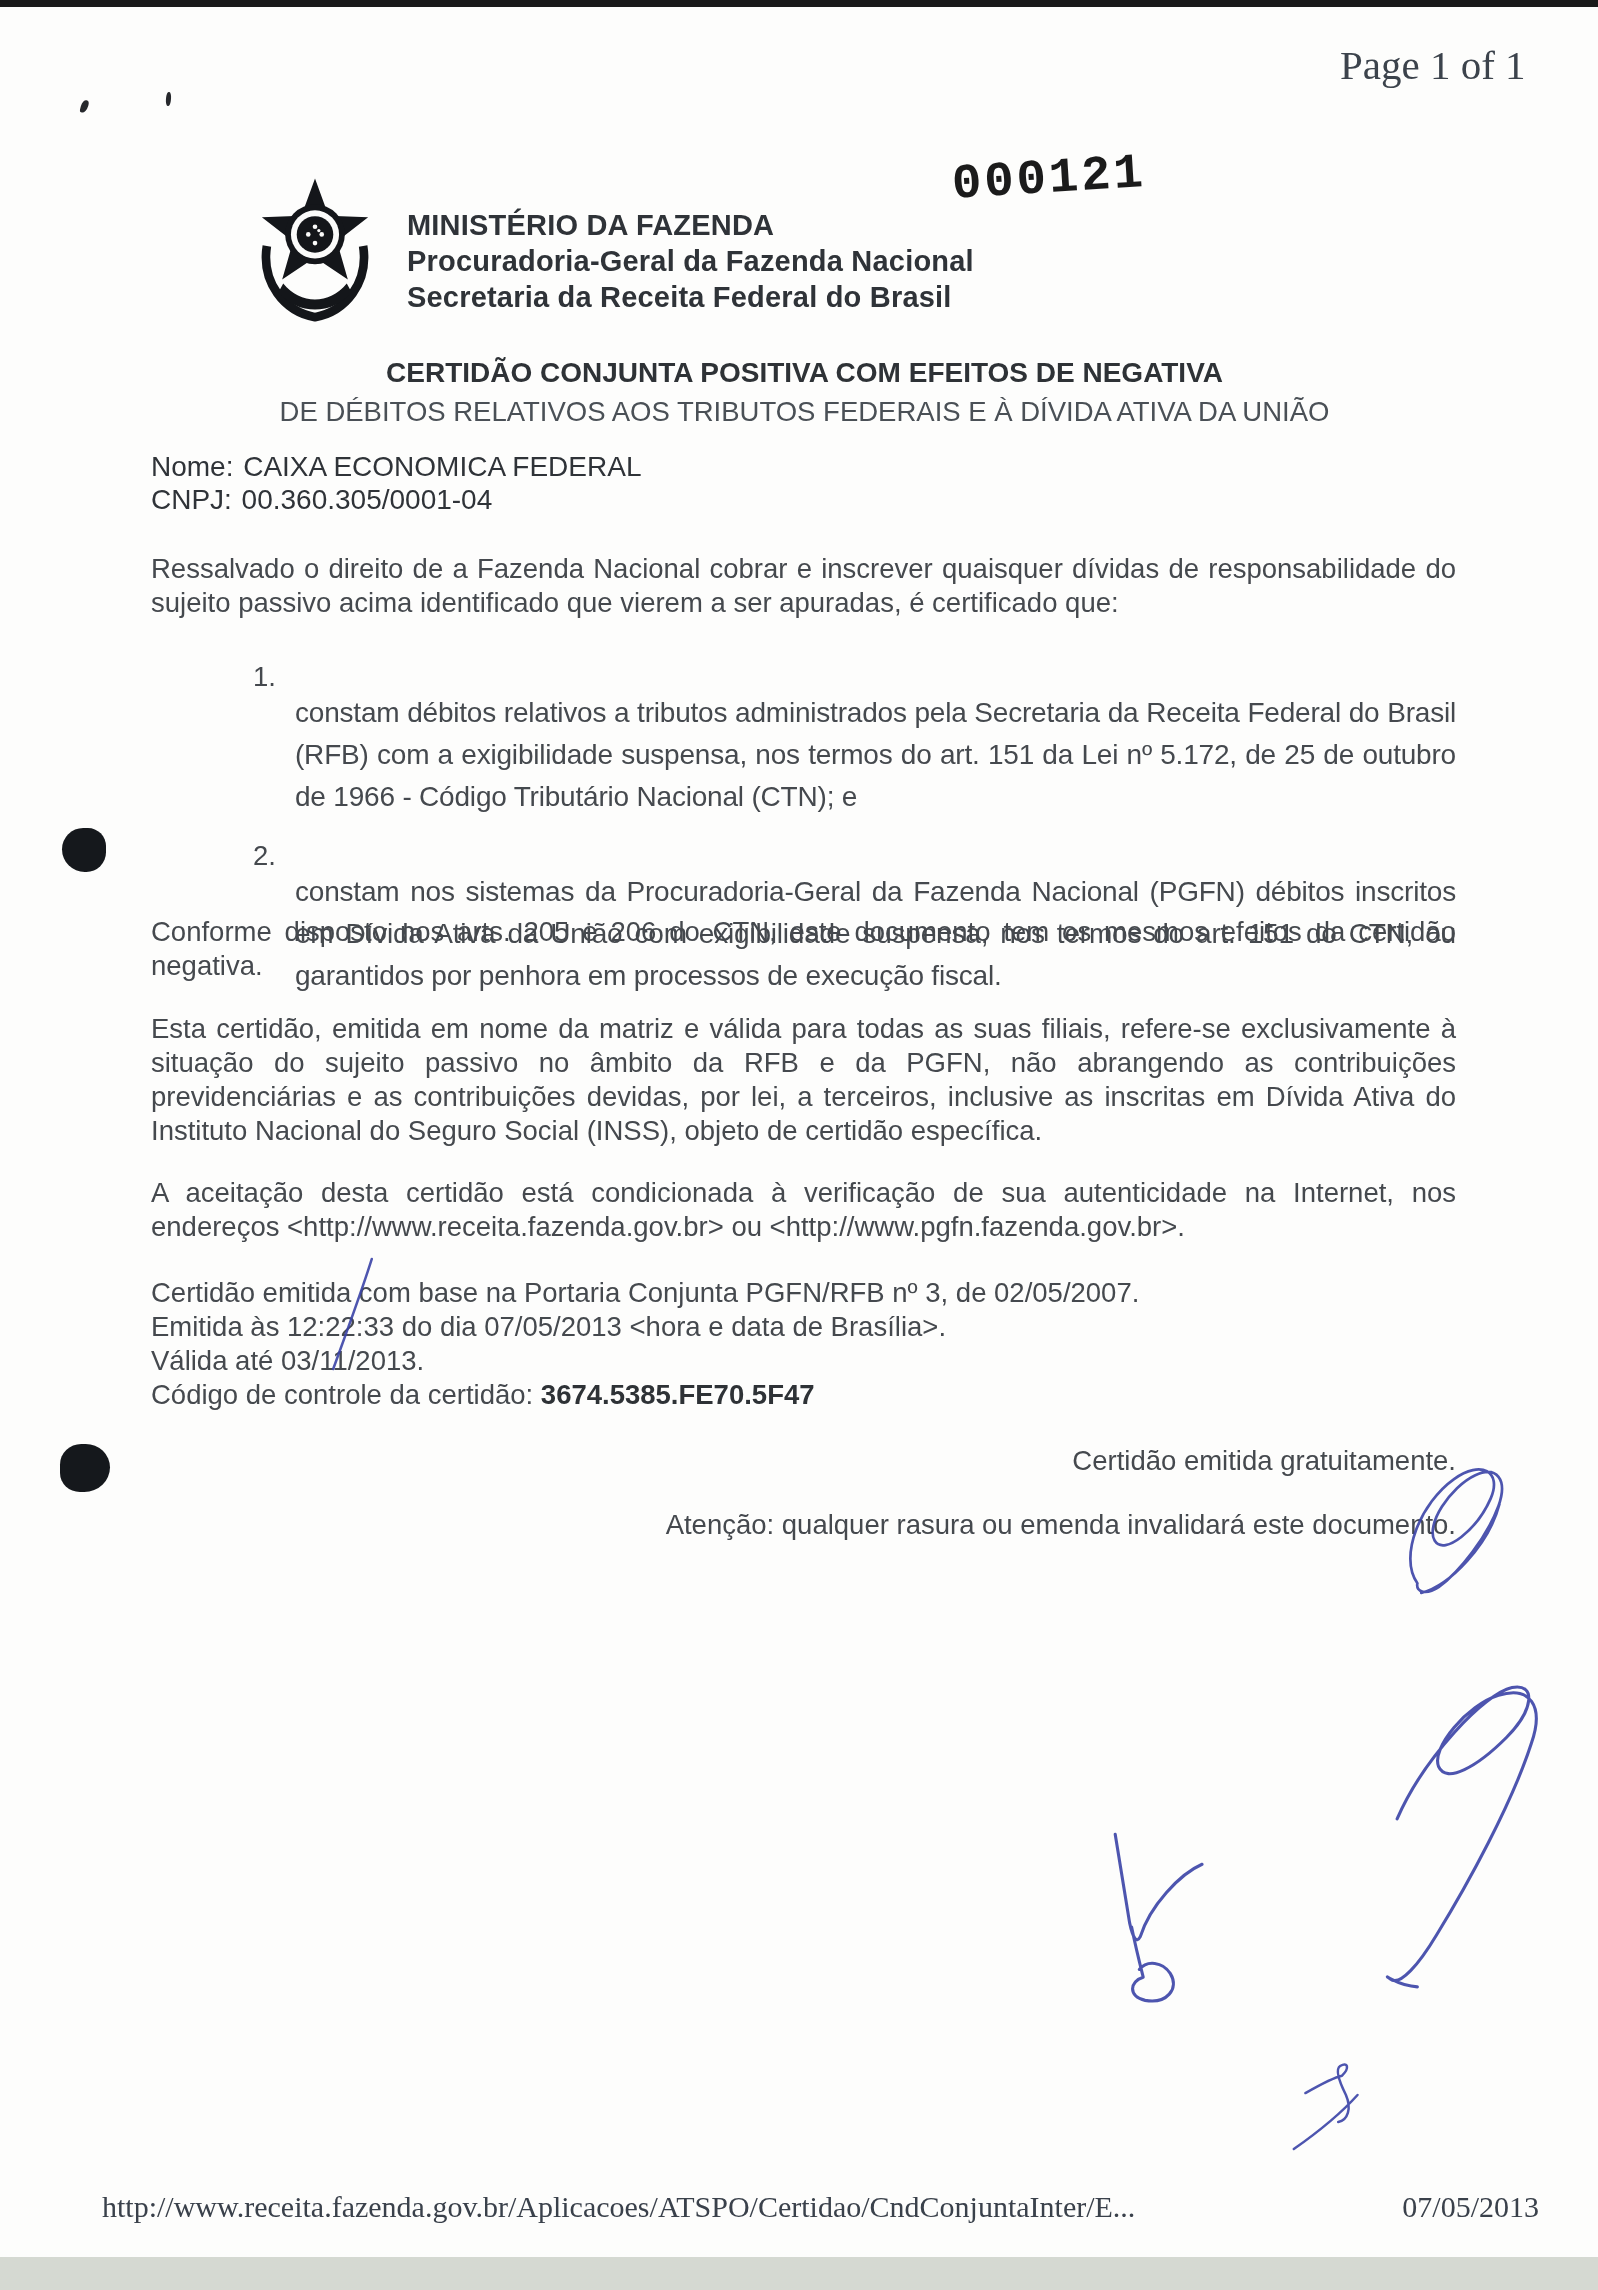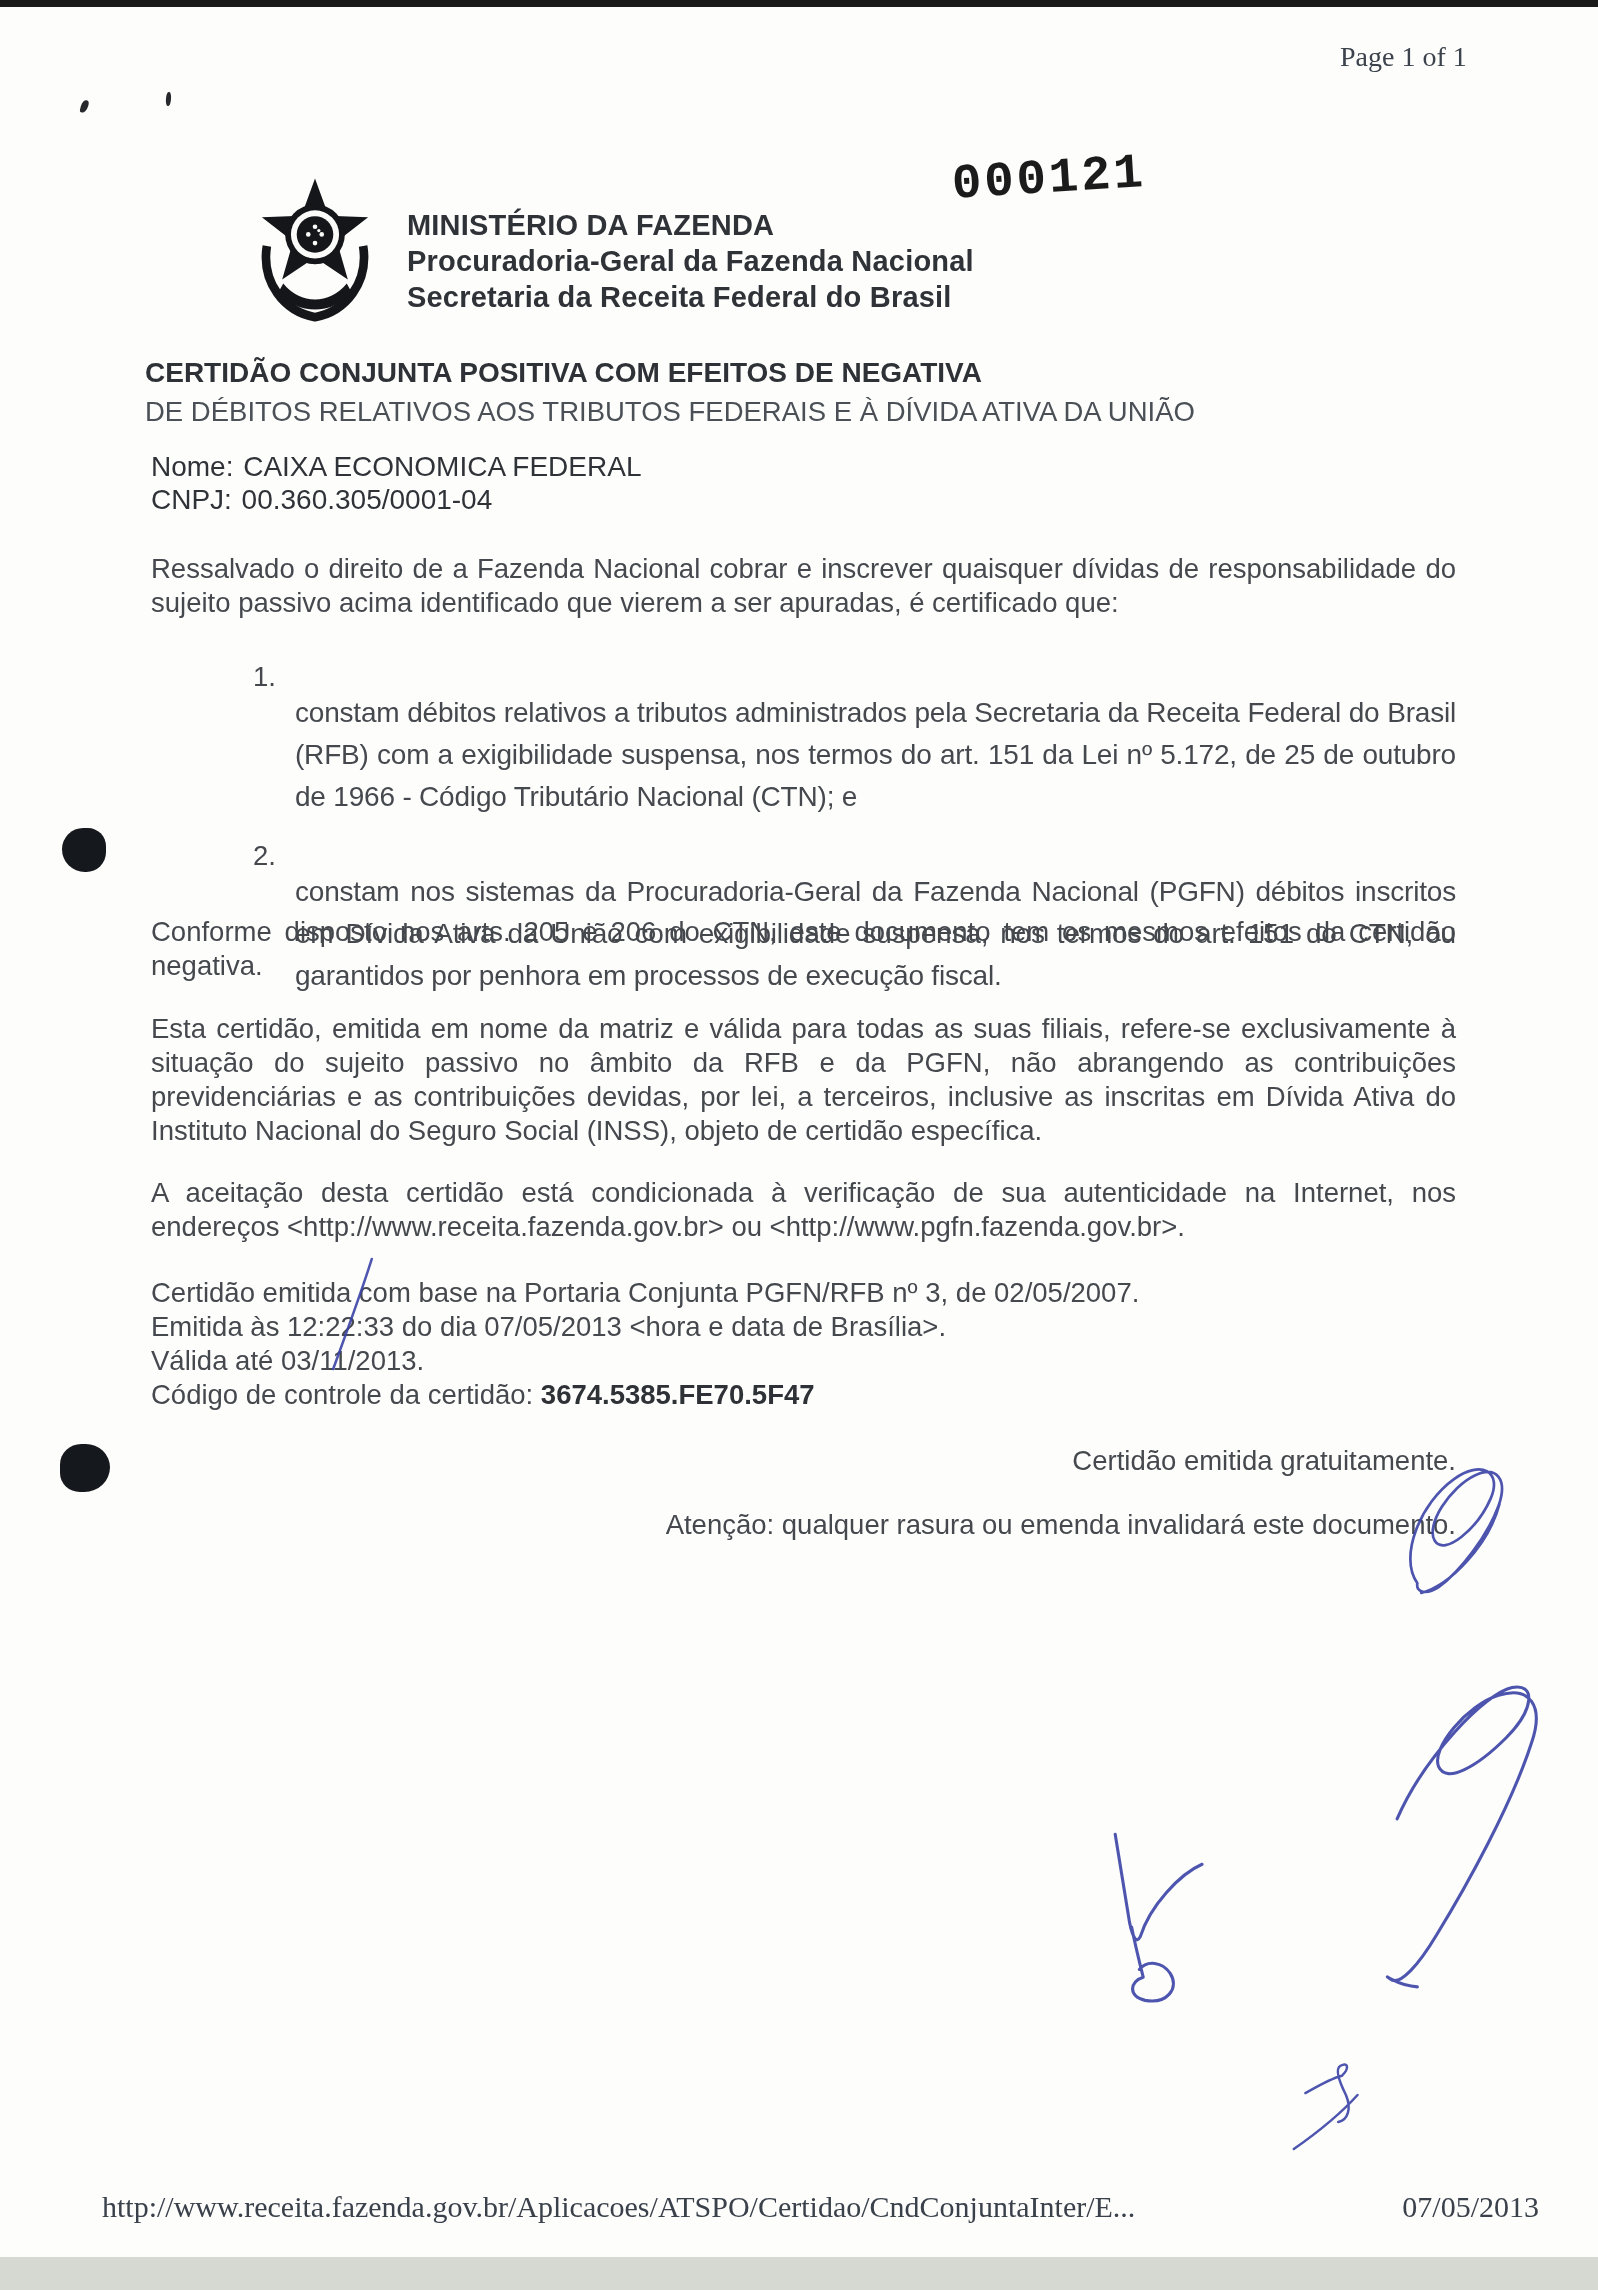--- a/index.html
+++ b/index.html
@@ -7,39 +7,39 @@
     position:relative; width:1599px; height:2290px;
     background:#fdfdfc; overflow:hidden;
     font-family:"Liberation Sans", sans-serif;
     color:#45494e;
   }
   .top-strip { position:absolute; top:0; left:0; width:1599px; height:6.8px; background:#1a1a1a; }
   .bottom-strip { position:absolute; left:0; top:2257px; width:1599px; height:33px; background:#d5d9d2; }
 
   .page-indicator {
     position:absolute; left:1340px; top:41px;
-    font-family:"Liberation Serif", serif; font-size:28px; color:#3c434c;
+    font-family:"Liberation Serif", serif; font-size:41px; color:#3c434c;
   }
 
   .speck { position:absolute; background:#26282c; }
   .speck-a { left:81px; top:100px; width:6.8px; height:12.6px; border-radius:60% 40% 70% 30%; transform:rotate(16deg); }
   .speck-b { left:166px; top:92px; width:4.8px; height:13.5px; border-radius:45%; transform:rotate(4deg); }
 
   .logo { position:absolute; left:238px; top:162px; width:154px; height:166px; }
 
   .agency { position:absolute; left:407px; top:207px; font-weight:bold; font-size:29px; line-height:36px; color:#2f3338; letter-spacing:0.2px; }
 
   .stamp {
     position:absolute; left:952px; top:151px;
     font-family:"Liberation Mono", monospace; font-weight:bold;
     font-size:49px; letter-spacing:2.9px; color:#1b1b1b;
     transform:rotate(-3.5deg);
   }
 
-  .doc-title { position:absolute; left:145px; top:357px; width:1319px; text-align:left; }
+  .doc-title { position:absolute; left:145px; top:357px; width:1319px; text-align:center; }
   .doc-title .t1 { font-weight:bold; font-size:28px; color:#2e3236; }
   .doc-title .t2 { font-size:27.5px; color:#4a5056; margin-top:6.8px; }
 
   .subject { position:absolute; left:151px; top:450px; font-weight:normal; font-size:28px; line-height:33px; color:#2f3338; }
   .subject .lbl { margin-right:9.7px; }
 
   .para {
     position:absolute; left:151px; width:1305px;
     font-size:27.5px; line-height:34px; text-align:justify; color:#45494e;
   }

